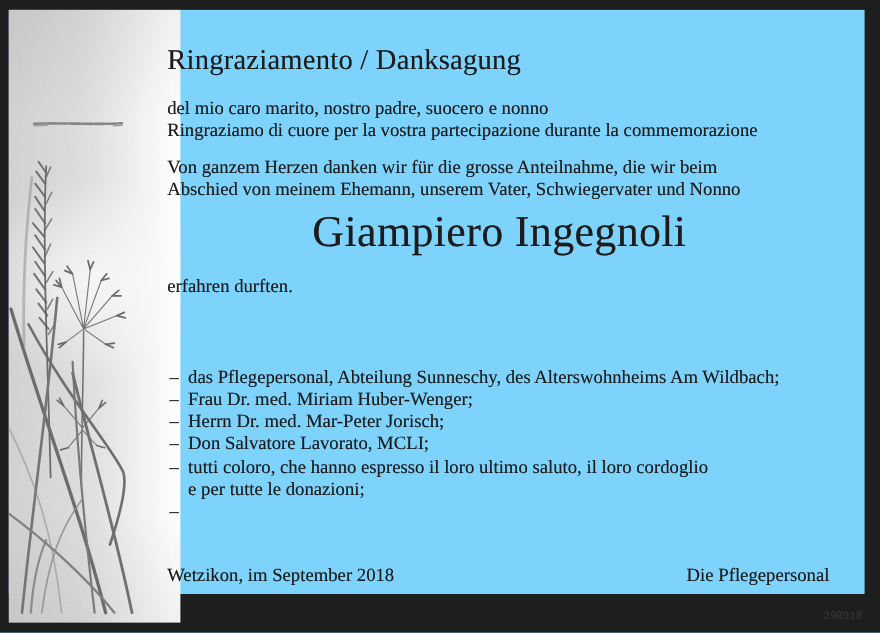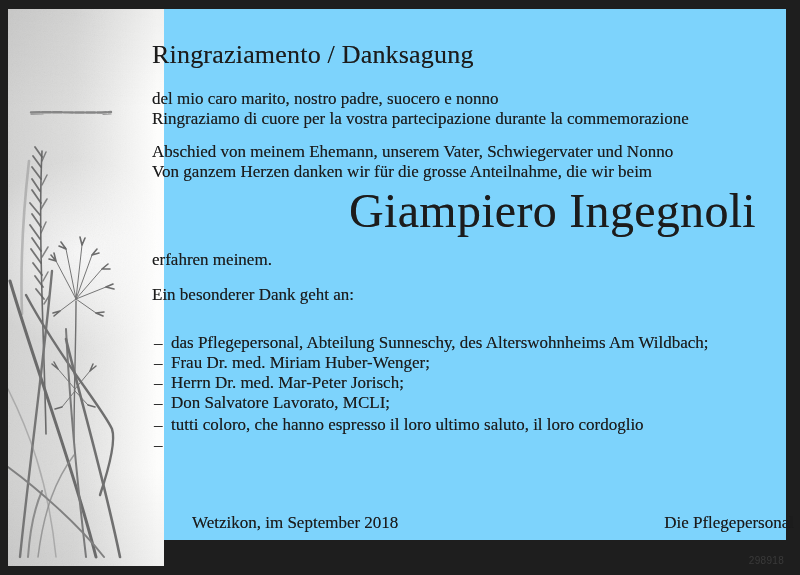--- a/index.html
+++ b/index.html
@@ -25,29 +25,29 @@
   .artwork svg{position:absolute;inset:0;display:block;}
   .content{
     position:absolute;left:144px;top:0;width:604px;height:557px;
     color:#1c1c1c;font-size:17px;line-height:20px;
     text-shadow:0 0 .5px rgba(25,25,25,.55);
   }
   .content > div{position:absolute;left:0;width:100%;}
   .title{top:31px;font-size:26px;line-height:30px;letter-spacing:.2px;}
   .para-it{top:80px;}
   .para-de{top:133px;}
-  .name{top:179px;font-size:48px;line-height:46px;text-align:right;letter-spacing:.3px;}
+  .name{top:179px;font-size:40px;line-height:46px;text-align:center;letter-spacing:.3px;}
   .after{top:241px;}
   .intro{top:276px;}
   .list.g1{top:324px;}
   .list.g2{top:406px;}
   .li{display:flex;padding-left:2px;}
   .dash{width:17px;flex:none;}
   .ln{display:block;}
-  .bottom{top:504px;display:flex;justify-content:space-between;box-sizing:border-box;padding-right:2px;margin-left:40px;}
+  .bottom{top:504px;display:flex;justify-content:space-between;box-sizing:border-box;padding-right:2px;}
   .ref{
     position:absolute;right:2px;top:546px;
     font-family:"Liberation Sans", sans-serif;font-size:10px;line-height:12px;
     color:#3a3a3a;letter-spacing:.3px;
   }
 </style>
 </head>
 <body>
 
 <div class="frame">
@@ -116,30 +116,29 @@
     <div class="content">
 
       <div class="title">Ringraziamento / Danksagung</div>
 
       <div class="para-it">
         <span class="ln">del mio caro marito, nostro padre, suocero e nonno</span>
         <span class="ln">Ringraziamo di cuore per la vostra partecipazione durante la commemorazione</span>
       </div>
 
       <div class="para-de">
+        <span class="ln">Von ganzem Herzen danken wir für die grosse Anteilnahme, die wir beim</span>
         <span class="ln">Abschied von meinem Ehemann, unserem Vater, Schwiegervater und Nonno</span>
-        <span class="ln">Von ganzem Herzen danken wir für die grosse Anteilnahme, die wir beim</span>
       </div>
 
       <div class="name">Giampiero Ingegnoli</div>
 
-      <div class="after">erfahren meinem.</div>
+      <div class="after">erfahren durften.</div>
 
       <div class="intro">
-        <span class="ln">Ein besonderer Dank geht an:</span>
       </div>
 
       <div class="list g1">
         <div class="li">
           <span class="dash">–</span>
           <span class="li-t">das Pflegepersonal, Abteilung Sunneschy, des Alterswohnheims Am Wildbach;</span>
         </div>
         <div class="li">
           <span class="dash">–</span>
           <span class="li-t">Frau Dr. med. Miriam Huber-Wenger;</span>
@@ -152,20 +151,21 @@
           <span class="dash">–</span>
           <span class="li-t">Don Salvatore Lavorato, MCLI;</span>
         </div>
       </div>
 
       <div class="list g2">
         <div class="li">
           <span class="dash">–</span>
           <span class="li-t">
             <span class="ln">tutti coloro, che hanno espresso il loro ultimo saluto, il loro cordoglio</span>
+            <span class="ln">e per tutte le donazioni;</span>
           </span>
         </div>
         <div class="li">
           <span class="dash">–</span>
         </div>
       </div>
 
       <div class="bottom">
         <span>Wetzikon, im September 2018</span>
         <span>Die Pflegepersonal</span>

